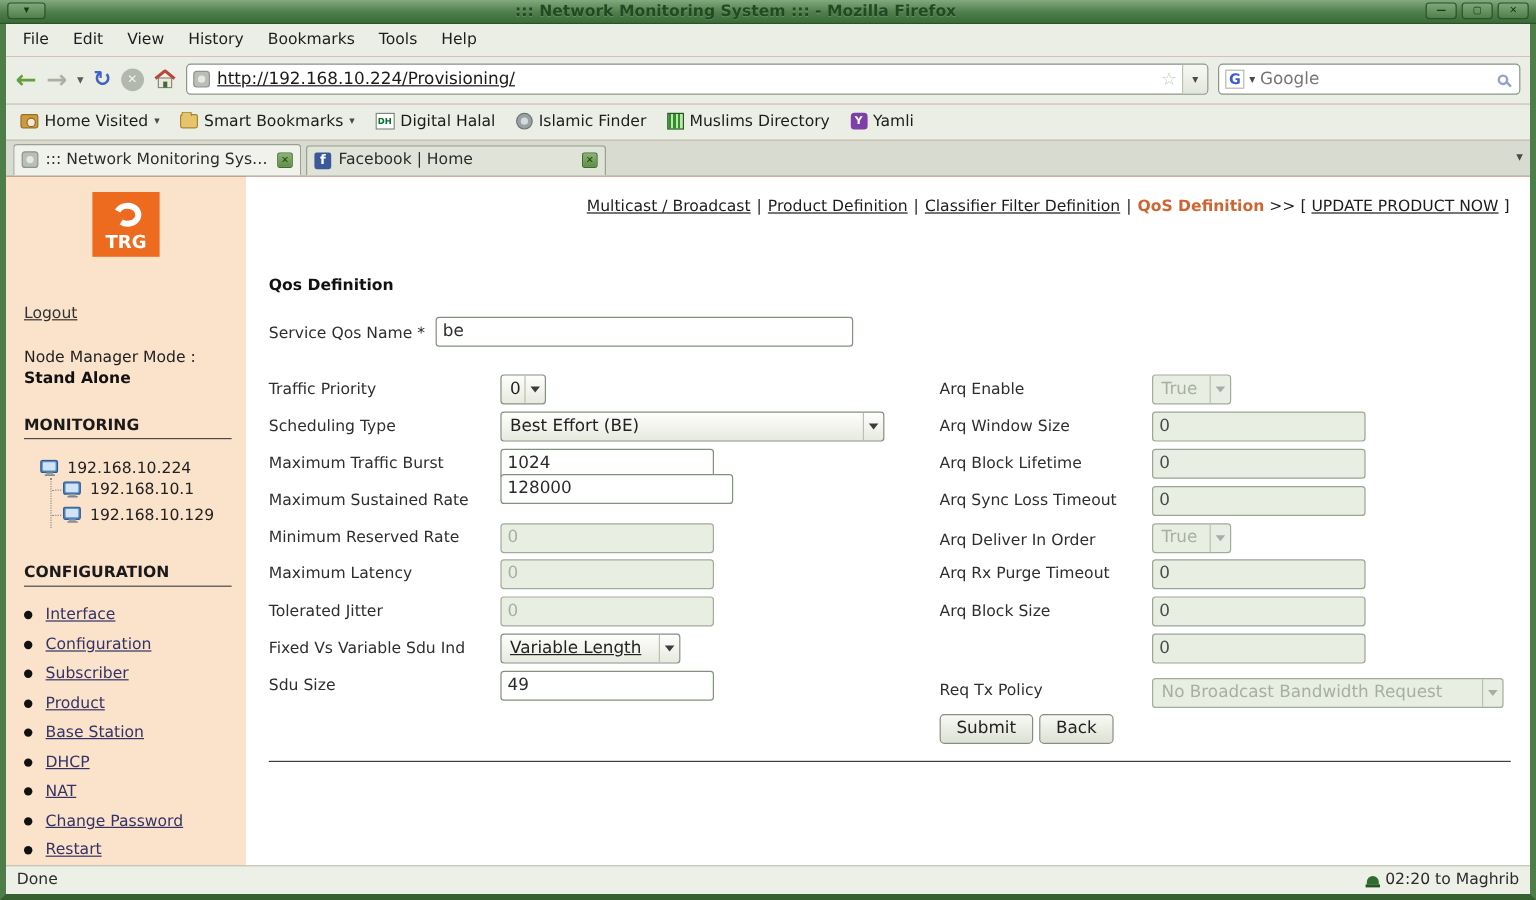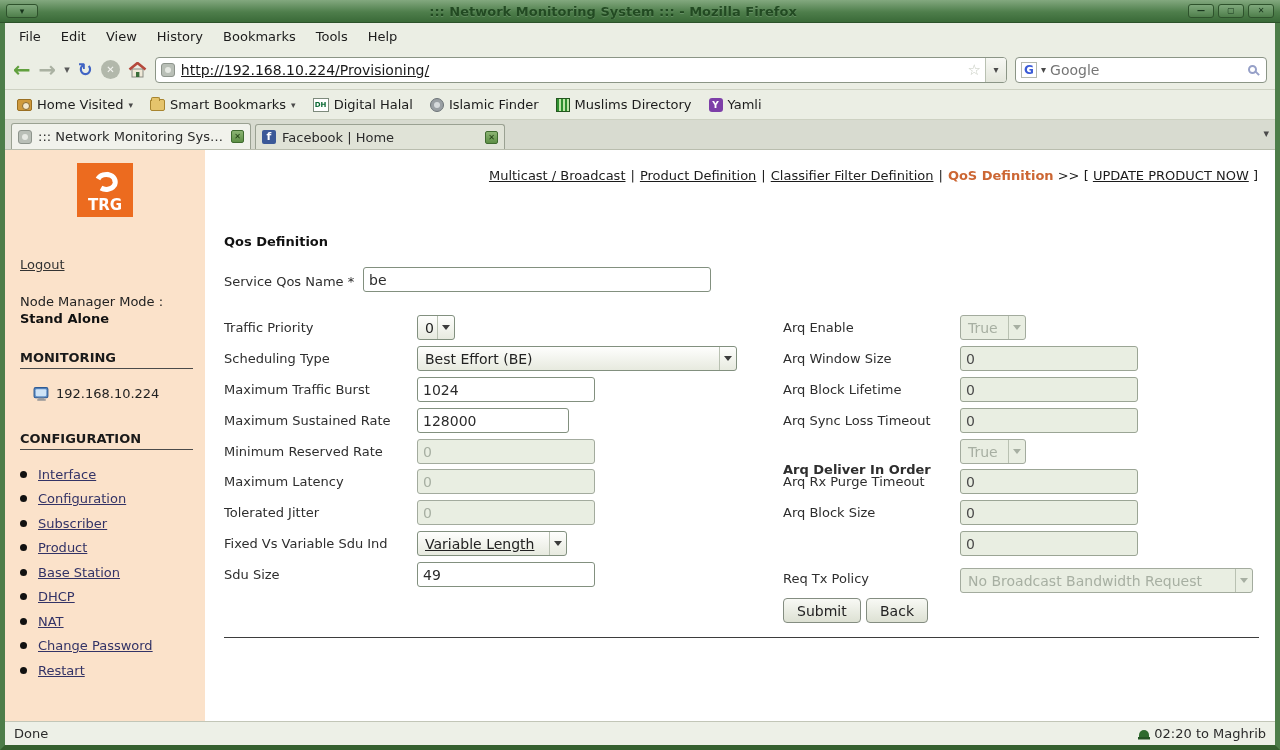--- a/index.html
+++ b/index.html
@@ -226,20 +226,40 @@
         <div class="tree">
           <div class="tree-row">
             <svg width="17" height="14" viewBox="0 0 16 13">
               <rect x="1" y="0.5" width="13" height="9.5" rx="1.5" fill="#5f8fc7" stroke="#2d5a94"></rect>
               <rect x="2.5" y="2" width="10" height="6.5" rx="1" fill="#cfe4f7"></rect>
               <rect x="5" y="10" width="5.5" height="1.5" fill="#9aa0a8"></rect>
               <rect x="4" y="11.5" width="8" height="1.2" fill="#7d838c"></rect>
             </svg>
             <span>192.168.10.224</span>
           </div>
+          <div class="tree-children">
+            <div class="tree-child">
+              <svg width="17" height="14" viewBox="0 0 16 13">
+                <rect x="1" y="0.5" width="13" height="9.5" rx="1.5" fill="#5f8fc7" stroke="#2d5a94"></rect>
+                <rect x="2.5" y="2" width="10" height="6.5" rx="1" fill="#cfe4f7"></rect>
+                <rect x="5" y="10" width="5.5" height="1.5" fill="#9aa0a8"></rect>
+                <rect x="4" y="11.5" width="8" height="1.2" fill="#7d838c"></rect>
+              </svg>
+              <span>192.168.10.1</span>
+            </div>
+            <div class="tree-child">
+              <svg width="17" height="14" viewBox="0 0 16 13">
+                <rect x="1" y="0.5" width="13" height="9.5" rx="1.5" fill="#5f8fc7" stroke="#2d5a94"></rect>
+                <rect x="2.5" y="2" width="10" height="6.5" rx="1" fill="#cfe4f7"></rect>
+                <rect x="5" y="10" width="5.5" height="1.5" fill="#9aa0a8"></rect>
+                <rect x="4" y="11.5" width="8" height="1.2" fill="#7d838c"></rect>
+              </svg>
+              <span>192.168.10.129</span>
+            </div>
+          </div>
         </div>
         <div class="side-h" style="margin-top:30px;">CONFIGURATION</div>
         <ul class="cfg-list">
           <li>
               <span class="bullet"></span>
               <a class="sblink">Interface</a>
             </li>
           <li>
               <span class="bullet"></span>
               <a class="sblink">Configuration</a>
@@ -303,21 +323,21 @@
             <span class="val">Best Effort (BE)</span>
             <span class="cbtn">
               <i class="tri"></i>
             </span>
           </div>
 
         <span class="flabel" style="top:232px;left:19px;">Maximum Traffic Burst</span>
         <input class="tin" style="top: 227px; left: 212px; width: 178px;" type="text" value="1024">
 
         <span class="flabel" style="top:263px;left:19px;">Maximum Sustained Rate</span>
-        <input class="tin" style="top: 258px; left: 212px; width: 152px;" type="text" value="128000">
+        <input class="tin" style="top: 248px; left: 212px; width: 194px;" type="text" value="128000">
 
         <span class="flabel" style="top:294px;left:19px;">Minimum Reserved Rate</span>
         <input class="tin dis" style="top: 289px; left: 212px; width: 178px;" type="text" disabled="" value="0">
 
         <span class="flabel" style="top:324px;left:19px;">Maximum Latency</span>
         <input class="tin dis" style="top: 319px; left: 212px; width: 178px;" type="text" disabled="" value="0">
 
         <span class="flabel" style="top:355px;left:19px;">Tolerated Jitter</span>
         <input class="tin dis" style="top: 350px; left: 212px; width: 178px;" type="text" disabled="" value="0">
 
@@ -342,21 +362,21 @@
 
         <span class="flabel" style="top:201px;left:578px;">Arq Window Size</span>
         <input class="tin gbg" style="top: 196px; left: 755px; width: 178px;" type="text" value="0">
 
         <span class="flabel" style="top:232px;left:578px;">Arq Block Lifetime</span>
         <input class="tin gbg" style="top: 227px; left: 755px; width: 178px;" type="text" value="0">
 
         <span class="flabel" style="top:263px;left:578px;">Arq Sync Loss Timeout</span>
         <input class="tin gbg" style="top: 258px; left: 755px; width: 178px;" type="text" value="0">
 
-        <span class="flabel" style="top:312px;left:578px;font-weight:bold;">Arq Deliver In Order</span>
+        <span class="flabel" style="top:296px;left:578px;">Arq Deliver In Order</span>
         <div class="combo dis" style="top:289px;left:755px;width:66px;">
             <span class="val">True</span>
             <span class="cbtn">
               <i class="tri"></i>
             </span>
           </div>
 
         <span class="flabel" style="top:324px;left:578px;">Arq Rx Purge Timeout</span>
         <input class="tin gbg" style="top: 319px; left: 755px; width: 178px;" type="text" value="0">
 

